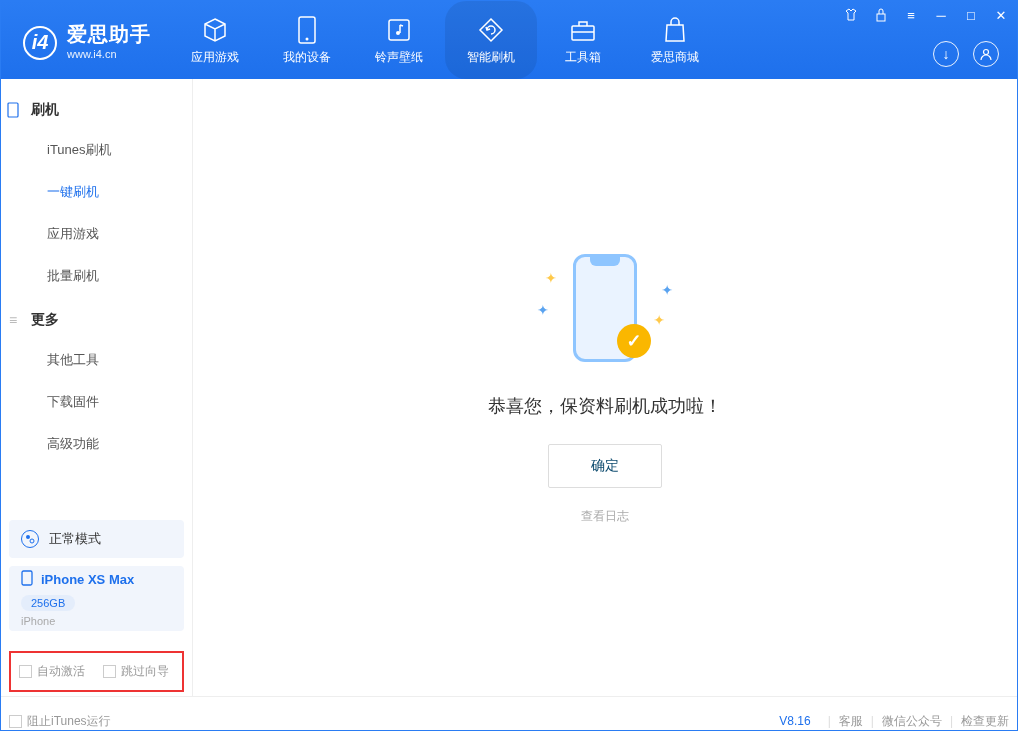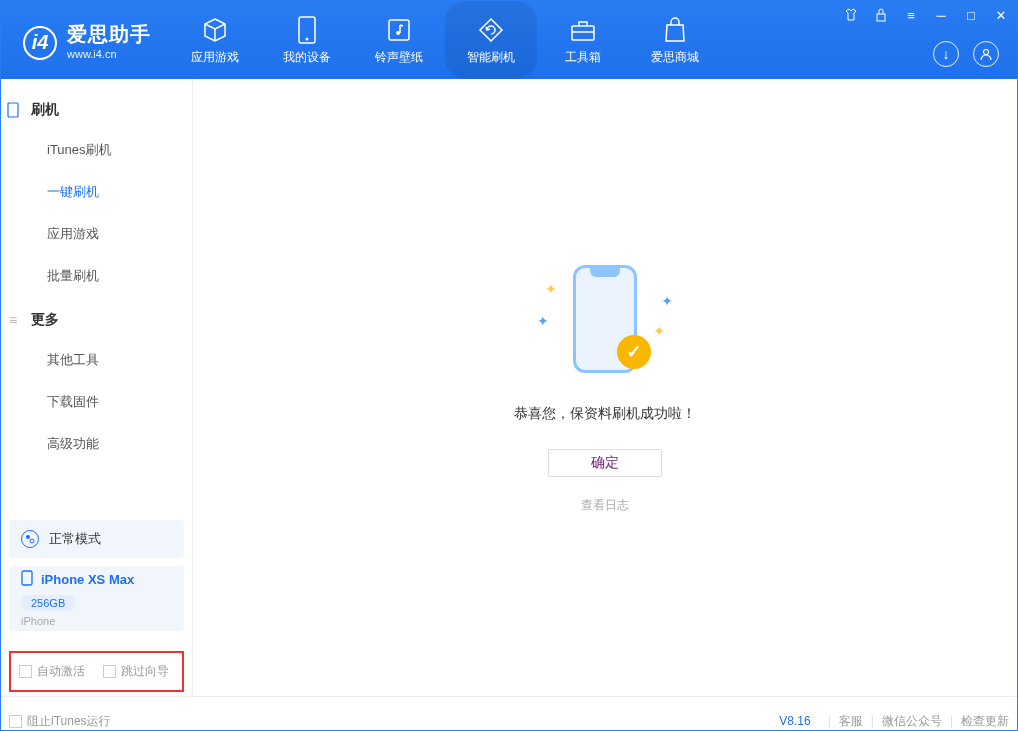--- a/index.html
+++ b/index.html
@@ -49,22 +49,22 @@
 .success-illustration { width: 140px; height: 120px; position: relative; margin-bottom: 24px; }
 .phone-shape { position: absolute; left: 38px; top: 4px; width: 64px; height: 108px; border: 3px solid #8ec5ff; border-radius: 12px; background: #eaf3ff; }
 .phone-notch { position: absolute; top: 0; left: 50%; transform: translateX(-50%); width: 30px; height: 9px; background: #8ec5ff; border-radius: 0 0 6px 6px; }
 .check-badge { position: absolute; right: 24px; bottom: 12px; width: 34px; height: 34px; background: #fab700; border-radius: 50%; display: flex; align-items: center; justify-content: center; color: #fff; font-size: 18px; font-weight: bold; }
 .sparkle { position: absolute; color: #8ec5ff; font-size: 14px; }
 .sparkle.s1 { left: 10px; top: 20px; color: #ffc94a; }
 .sparkle.s2 { left: 2px; top: 52px; color: #5aa3f0; }
 .sparkle.s3 { right: 2px; top: 32px; color: #5aa3f0; }
 .sparkle.s4 { right: 10px; top: 62px; color: #ffc94a; }
 
-.success-text { font-size: 14px; color: #333; margin-bottom: 26px; }
-.ok-btn { border: 1px solid #ddd; background: #fff; padding: 4px 42px; font-size: 14px; color: #701a75; cursor: pointer; border-radius: 2px; margin-bottom: 20px; }
+.success-text { font-size: 18px; color: #333; margin-bottom: 26px; }
+.ok-btn { border: 1px solid #ddd; background: #fff; padding: 12px 42px; font-size: 14px; color: #0c4a6e; cursor: pointer; border-radius: 2px; margin-bottom: 20px; }
 .log-link { font-size: 12px; color: #aaa; cursor: pointer; }
 
 .footer { height: 49px; border-top: 1px solid #eee; display: flex; align-items: center; padding: 0 8px; font-size: 12px; color: #999; }
 .footer .checkbox-item { color: #999; }
 .footer-right { margin-left: auto; display: flex; align-items: center; gap: 8px; }
 .footer-right .divider { color: #ddd; }
 .footer-link { cursor: pointer; }
 .version { color: #1e70ec; margin-right: 9px; }
 </style>
 </head>

